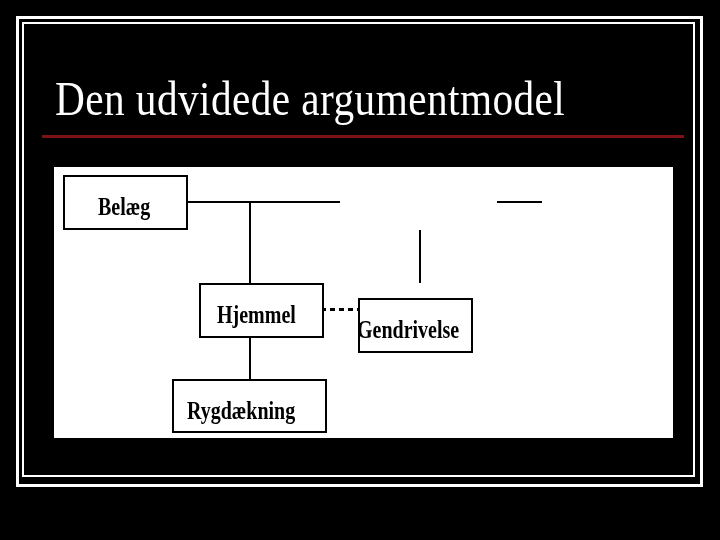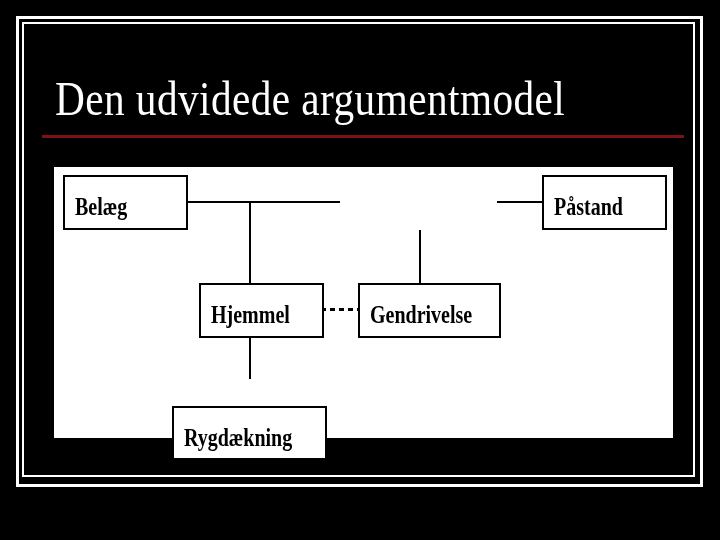--- a/index.html
+++ b/index.html
@@ -37,32 +37,33 @@
     position: absolute; left: 54px; top: 167px;
     width: 619px; height: 271px;
     background: var(--diagram-bg, #ffffff);
   }
   .node {
     position: absolute; box-sizing: border-box;
     border: 2px solid var(--diagram-ink, #000000);
     background: var(--diagram-bg, #ffffff);
     display: flex; align-items: flex-start;
     padding: 17px 0 0 10px;
+    justify-content: center;
   }
   .node-label {
     font-weight: bold; font-size: 25px; line-height: 1;
     color: var(--diagram-ink, #000000); white-space: nowrap;
     transform: scaleX(0.8); transform-origin: left top;
   }
   .node-belaeg        { left: 9px;   top: 8px;   width: 125px; height: 55px; }
   .node-styrkemarkoer { left: 286px; top: 8px;   width: 157px; height: 55px; }
   .node-paastand      { left: 488px; top: 8px;   width: 125px; height: 55px; }
   .node-hjemmel       { left: 133px; top: 116px; width: 125px; height: 55px; margin-left: 12px; }
-  .node-gendrivelse   { left: 304px; top: 116px; width: 143px; height: 55px; }
-  .node-rygdaekning   { left: 118px; top: 212px; width: 155px; height: 54px; margin-top: 27px; }
+  .node-gendrivelse   { left: 304px; top: 131px; width: 115px; height: 55px; }
+  .node-rygdaekning   { left: 118px; top: 212px; width: 155px; height: 54px; }
   .connector { position: absolute; background: var(--diagram-ink, #000000); }
   .c-belaeg-styrke       { left: 134px; top: 34px;  width: 152px; height: 2px; }
   .c-styrke-paastand     { left: 443px; top: 34px;  width: 45px;  height: 2px; }
   .c-drop-hjemmel        { left: 195px; top: 34px;  width: 2px;   height: 82px; }
   .c-styrke-gendrivelse  { left: 365px; top: 63px;  width: 2px;   height: 53px; }
   .c-hjemmel-rygdaekning { left: 195px; top: 171px; width: 2px;   height: 41px; }
   .c-hjemmel-gendrivelse {
     left: 258px; top: 141px; width: 46px; height: 3px;
     background: repeating-linear-gradient(90deg,
       var(--diagram-ink, #000000) 0 5px, transparent 5px 9px);
@@ -83,23 +84,20 @@
     <div class="connector c-belaeg-styrke"></div>
     <div class="connector c-styrke-paastand"></div>
     <div class="connector c-drop-hjemmel"></div>
     <div class="connector c-styrke-gendrivelse"></div>
     <div class="connector c-hjemmel-gendrivelse"></div>
     <div class="connector c-hjemmel-rygdaekning"></div>
 
     <div class="node node-belaeg">
       <span class="node-label">Belæg</span>
     </div>
-    <div class="node node-paastand">
-      <span class="node-label">Påstand</span>
-    </div>
     <div class="node node-hjemmel">
       <span class="node-label">Hjemmel</span>
     </div>
     <div class="node node-gendrivelse">
       <span class="node-label">Gendrivelse</span>
     </div>
     <div class="node node-rygdaekning">
       <span class="node-label">Rygdækning</span>
     </div>
 

